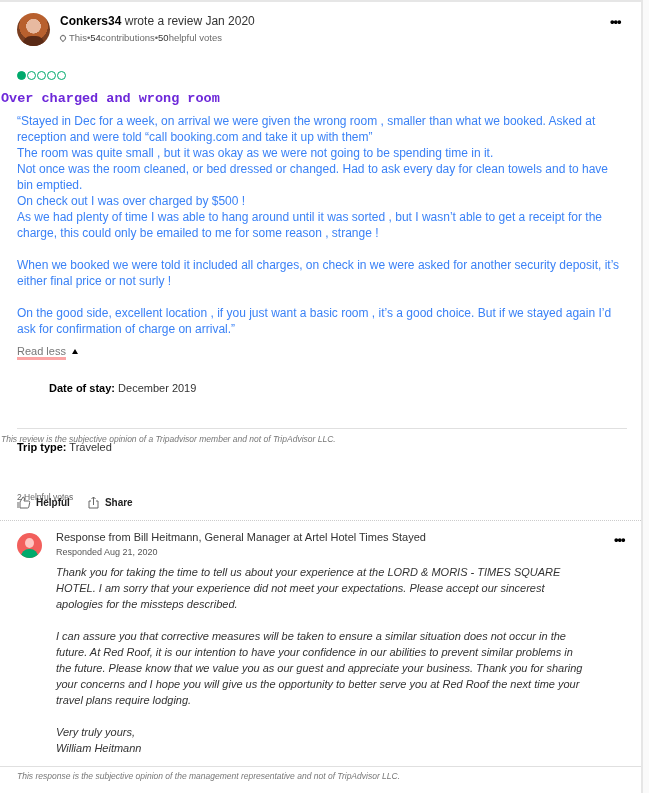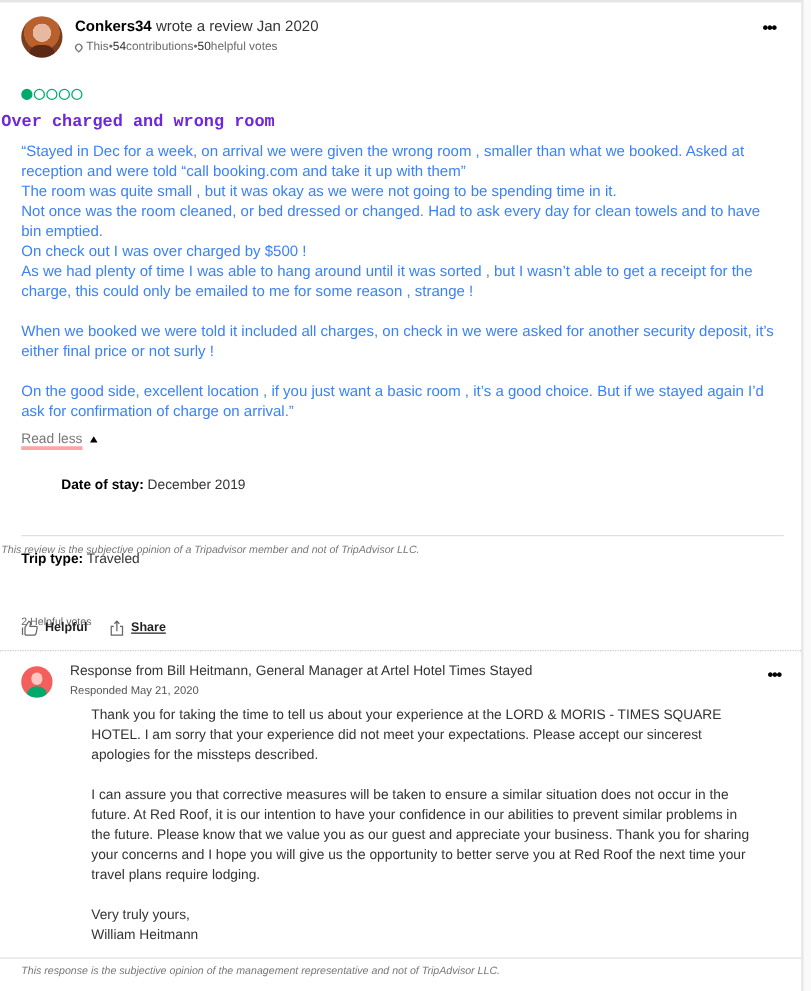--- a/index.html
+++ b/index.html
@@ -72,22 +72,22 @@
   }
   .resp-avatar {
     position: absolute; left: 17px; top: 533px; width: 25px; height: 25px; border-radius: 50%;
     background: #f25f5c; overflow: hidden;
   }
   .resp-avatar .head { position: absolute; left: 8px; top: 5px; width: 9px; height: 10px; border-radius: 50%; background: #ffc6c2; }
   .resp-avatar .body { position: absolute; left: 4px; top: 16px; width: 17px; height: 12px; border-radius: 8px 8px 0 0; background: #00aa6c; }
   .resp-title { position: absolute; left: 56px; top: 531px; font-size: 11px; color: #333; }
   .resp-date { position: absolute; left: 56px; top: 547px; font-size: 9px; color: #555; }
   .resp-text {
-    position: absolute; left: 73px; top: 564px; width: 530px;
-    font-size: 11px; line-height: 16px; color: #333; white-space: pre-wrap;
+    position: absolute; left: 56px; top: 564px; width: 530px;
+    font-size: 11px; line-height: 16px; color: #333; white-space: pre-wrap; font-style: italic;
   }
   .hr2 { position: absolute; left: 0; top: 766px; width: 641px; height: 1px; background: #e0e0e0; }
   .resp-disclaimer { position: absolute; left: 17px; top: 771px; font-size: 8.5px; font-style: italic; color: #777; }
 </style>
 </head>
 <body>
 
 <div class="frame"></div>
 <div class="scroll-edge"></div>
 
@@ -145,36 +145,36 @@
 <div class="disclaimer">This review is the subjective opinion of a Tripadvisor member and not of TripAdvisor LLC.</div>
 <div class="votes">2 Helpful votes</div>
 
 <div class="actions">
   <div class="act">
     <svg width="14" height="13" viewBox="0 0 14 13">
       <path d="M1 6 V12 M3 12 V6 L6 1 Q7.5 1 7.5 3 L7 5 H11.5 Q13 5 12.7 6.5 L11.8 11 Q11.5 12 10.5 12 H3" fill="none" stroke="#666" stroke-width="1"></path>
     </svg>
     <span>Helpful</span>
   </div>
-  <div class="act" style="margin-left:17px;text-decoration:underline;">
+  <div class="act" style="margin-left:17px;">
     <svg width="13" height="13" viewBox="0 0 13 13">
       <path d="M4 5 H2 V12 H11 V5 H9 M6.5 9 V1 M4.5 3 L6.5 1 L8.5 3" fill="none" stroke="#666" stroke-width="1"></path>
     </svg>
     <span>Share</span>
   </div>
 </div>
 
 <div class="dotted"></div>
 
 <div class="resp-avatar">
   <div class="head"></div>
   <div class="body"></div>
 </div>
 <div class="resp-title">Response from Bill Heitmann, General Manager at Artel Hotel Times Stayed</div>
-<div class="resp-date">Responded May 21, 2020</div>
+<div class="resp-date">Responded Aug 21, 2020</div>
 <div class="dots" style="left:614px; top:536px;">•••</div>
 <div class="resp-text">Thank you for taking the time to tell us about your experience at the LORD &amp; MORIS - TIMES SQUARE HOTEL. I am sorry that your experience did not meet your expectations. Please accept our sincerest apologies for the missteps described.
 
 I can assure you that corrective measures will be taken to ensure a similar situation does not occur in the future. At Red Roof, it is our intention to have your confidence in our abilities to prevent similar problems in the future. Please know that we value you as our guest and appreciate your business. Thank you for sharing your concerns and I hope you will give us the opportunity to better serve you at Red Roof the next time your travel plans require lodging.
 
 Very truly yours,
 William Heitmann</div>
 
 <div class="hr2"></div>
 <div class="resp-disclaimer">This response is the subjective opinion of the management representative and not of TripAdvisor LLC.</div>

